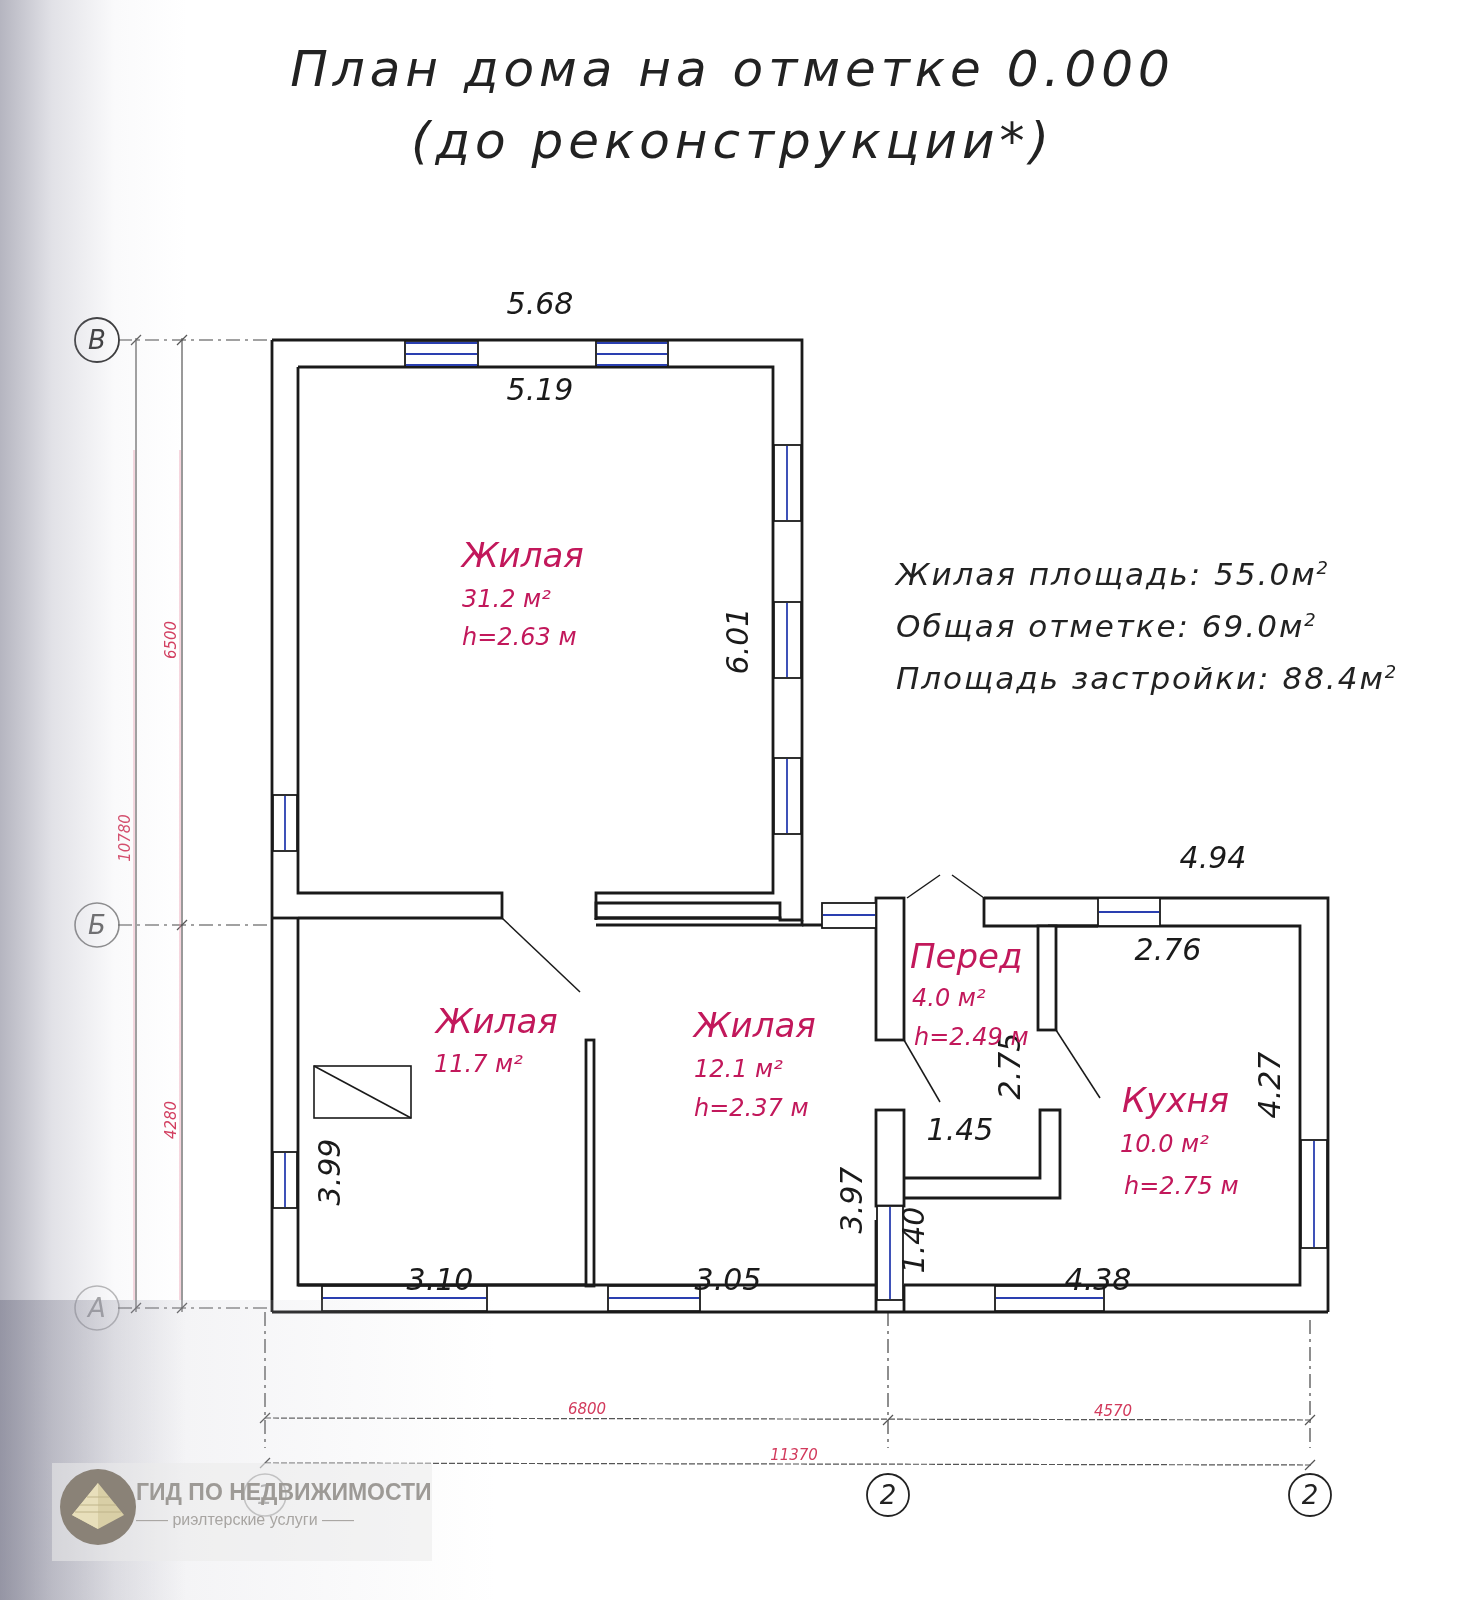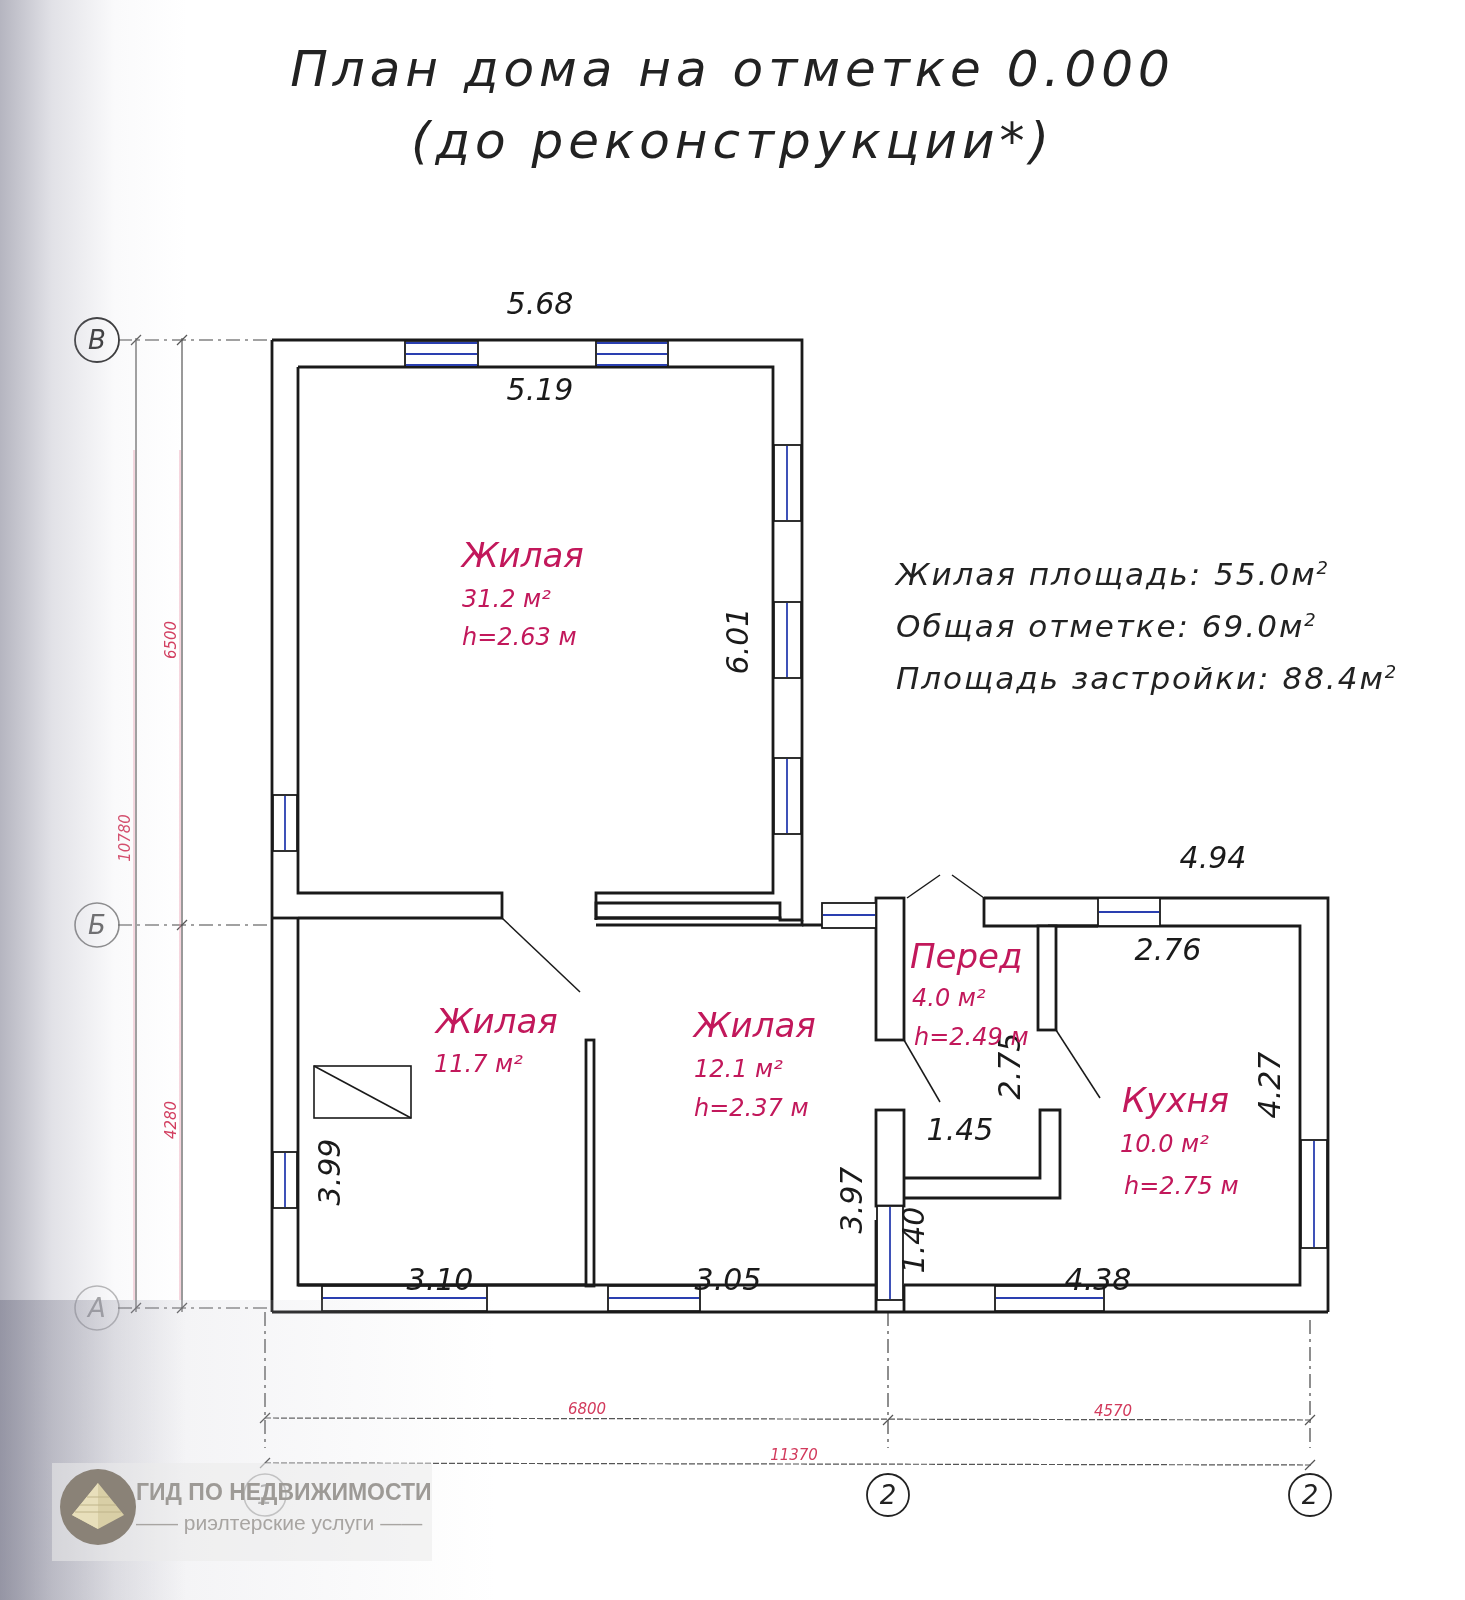--- a/index.html
+++ b/index.html
@@ -46,21 +46,21 @@
   .wm-logo {
     position: absolute; left: 8px; top: 6px; width: 76px; height: 76px; border-radius: 50%;
     background: #8a8277;
   }
   .wm-title {
     position: absolute; left: 84px; top: 16px; font-family: "Liberation Sans", sans-serif; font-weight: bold;
     font-size: 23px; color: #9d9a96; white-space: nowrap;
   }
   .wm-sub {
     position: absolute; left: 84px; top: 48px; font-family: "Liberation Sans", sans-serif;
-    font-size: 21px; color: #a8a5a2; white-space: nowrap;
+    font-size: 16px; color: #a8a5a2; white-space: nowrap;
   }
 </style>
 </head>
 <body>
 
 <div class="title" id="title1">План дома на отметке 0.000</div>
 <div class="title" id="title2">(до реконструкции*)</div>
 
 <svg id="plan" width="1465" height="1600" viewBox="0 0 1465 1600" xmlns="http://www.w3.org/2000/svg">
 

